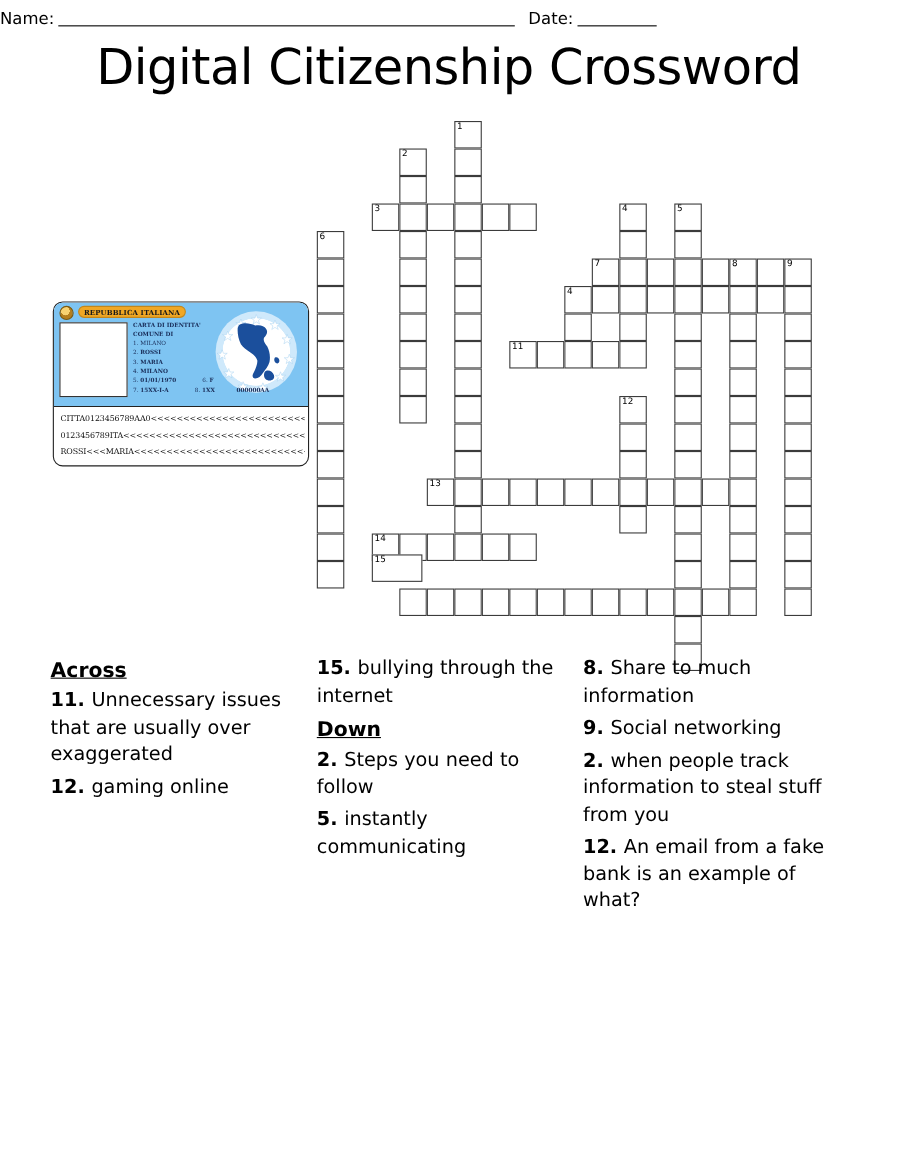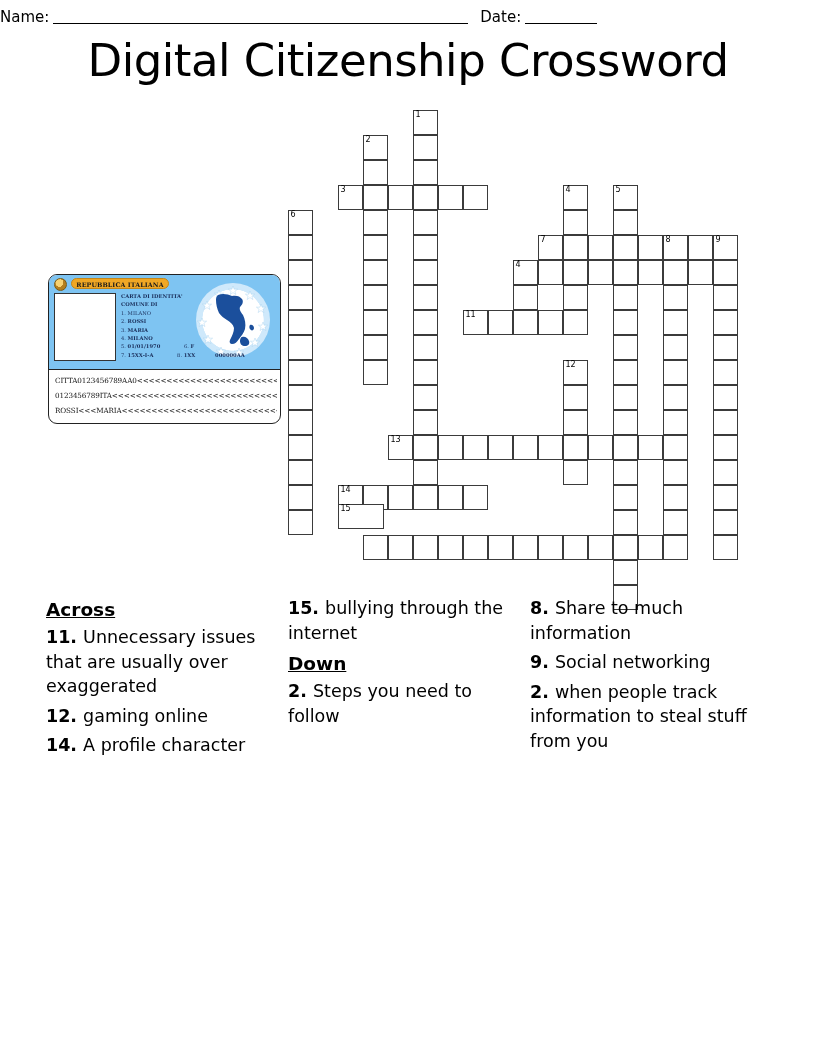--- a/index.html
+++ b/index.html
@@ -466,25 +466,26 @@
     <div>0123456789ITA&lt;&lt;&lt;&lt;&lt;&lt;&lt;&lt;&lt;&lt;&lt;&lt;&lt;&lt;&lt;&lt;&lt;&lt;&lt;&lt;&lt;&lt;&lt;&lt;&lt;&lt;&lt;&lt;&lt;&lt;&lt;</div>
     <div>ROSSI&lt;&lt;&lt;MARIA&lt;&lt;&lt;&lt;&lt;&lt;&lt;&lt;&lt;&lt;&lt;&lt;&lt;&lt;&lt;&lt;&lt;&lt;&lt;&lt;&lt;&lt;&lt;&lt;&lt;&lt;&lt;&lt;&lt;&lt;&lt;</div>
   </div>
 </div>
 
 <div id="clues">
   <div id="col-a" class="clue-col">
       <div class="clue-heading">Across</div>
       <div class="clue"><span class="cnum">11. </span><span>Unnecessary issues that are usually over exaggerated</span></div>
       <div class="clue"><span class="cnum">12. </span><span>gaming online</span></div>
-      <div class="clue"><span class="cnum">14. </span><span>A profile character</span></div>
     </div>
   <div id="col-b" class="clue-col">
       <div class="clue"><span class="cnum">15. </span><span>bullying through the internet</span></div>
       <div class="clue-heading">Down</div>
       <div class="clue"><span class="cnum">2. </span><span>Steps you need to follow</span></div>
+      <div class="clue"><span class="cnum">5. </span><span>instantly communicating</span></div>
     </div>
   <div id="col-c" class="clue-col">
       <div class="clue"><span class="cnum">8. </span><span>Share to much information</span></div>
       <div class="clue"><span class="cnum">9. </span><span>Social networking</span></div>
       <div class="clue"><span class="cnum">2. </span><span>when people track information to steal stuff from you</span></div>
+      <div class="clue"><span class="cnum">12. </span><span>An email from a fake bank is an example of what?</span></div>
     </div>
 </div>
 
 </body></html>

